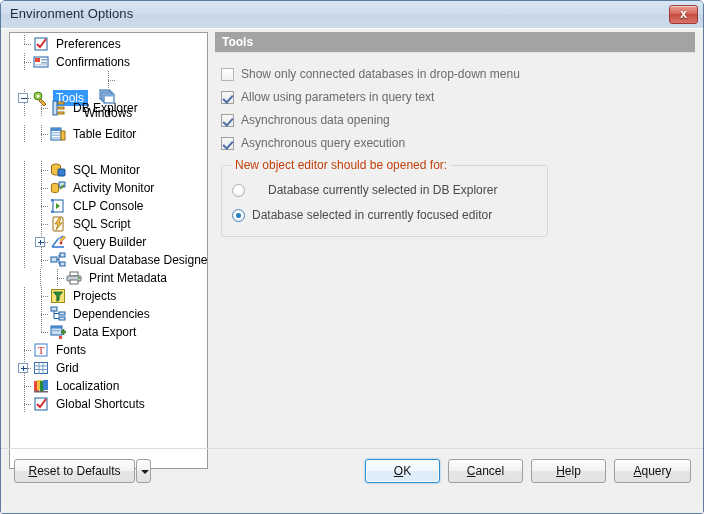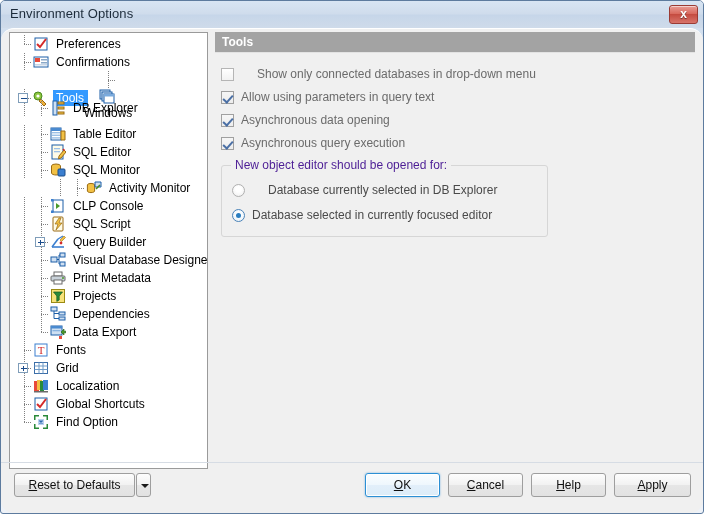--- a/index.html
+++ b/index.html
@@ -42,21 +42,20 @@
     text-align: center;
     font-family: "Liberation Sans", sans-serif;
     font-weight: bold; font-size: 12px; color: #fff;
     text-shadow: 0 1px 1px rgba(0,0,0,.5);
   }
   
   #body-area {
     position: absolute; left: 0; top: 27px; right: 0; bottom: 0;
     background: #f0f0f0;
     border-top: 1px solid #ffffff;
-    border-radius: 13px;
   }
   
   #tree-panel {
     position: absolute; left: 8px; top: 3px;
     width: 199px; height: 437px;
     background: #ffffff;
     border: 1px solid #9a9a9a;
     overflow: hidden;
   }
   .tree-row {
@@ -156,21 +155,21 @@
     position: absolute; left: 6px; top: 133px;
     width: 327px; height: 72px;
     border: 1px solid #d6d6d6;
     border-radius: 3px;
     background: transparent;
   }
   #group-legend {
     position: absolute; left: 9px; top: -8px;
     background: #f0f0f0;
     padding: 0 4px;
-    font-size: 12px; color: #4c1d95;
+    font-size: 12px; color: #c2410c;
     white-space: nowrap;
   }
   .radio-row {
     position: absolute; left: 10px;
     display: flex; align-items: center;
     font-size: 12px; color: #4a4a4a;
     white-space: nowrap;
   }
   .radio {
     width: 13px; height: 13px; border-radius: 50%;
@@ -184,21 +183,21 @@
     background: radial-gradient(circle at 50% 40%, #ffffff 20%, #e4eef6 100%);
   }
   .radio.on::after {
     content:"";
     position:absolute; left:3px; top:3px;
     width:5px; height:5px; border-radius:50%;
     background: #2b7ec0;
   }
   
   #footer {
-    position: absolute; left: 0; right: 0; bottom: 0; height: 51px;
+    position: absolute; left: 0; right: 0; bottom: 14px; height: 51px;
     border-top: 1px solid #ffffff;
     background: transparent;
   }
   #footer-sep {
     position:absolute; left:0; right:0; top:-1px; height:1px; background:#d6dce4;
   }
   .btn {
     position: absolute;
     height: 24px;
     border: 1px solid #9e9e9e;
@@ -321,49 +320,34 @@
               <rect x="1" y="2" width="10" height="12" fill="#fff" stroke="#1c5fa8"></rect>
               <rect x="1" y="2" width="10" height="3" fill="#4a8ad0"></rect>
               <rect x="2" y="6" width="8" height="1.4" fill="#9cc0e6"></rect>
               <rect x="2" y="8.6" width="8" height="1.4" fill="#9cc0e6"></rect>
               <rect x="2" y="11.2" width="8" height="1.4" fill="#9cc0e6"></rect>
               <path d="M11 5h4v9h-4z" fill="#f2c144" stroke="#9a6b14"></path>
             </svg>
           </span>
           <span class="lbl">Table Editor</span>
         </div>
-        <div class="tree-row" style="top: 110px; position: absolute; left: 0px; right: 0px;">
-          <span style="display:inline-block;width:6px;flex:none;"></span>
-          <span class="tw dots"></span>
-          <span class="tw tee"></span>
-          <span class="ico">
-            <svg width="16" height="16" viewBox="0 0 16 16">
-              <rect x="2" y="1" width="11" height="14" fill="#fffce8" stroke="#1c5fa8"></rect>
-              <rect x="4" y="4" width="6" height="1.3" fill="#9cc0e6"></rect>
-              <rect x="4" y="7" width="6" height="1.3" fill="#9cc0e6"></rect>
-              <path d="M9 12l5-6 2 2-5 6-2.5.8z" fill="#f2c144" stroke="#9a6b14"></path>
-              <path d="M13 5l1.5 1.5" stroke="#d42a2a" stroke-width="1.6"></path>
-            </svg>
-          </span>
-          <span class="lbl">SQL Editor</span>
-        </div>
         <div class="tree-row" style="top: 128px; position: absolute; left: 0px; right: 0px;">
           <span style="display:inline-block;width:6px;flex:none;"></span>
           <span class="tw dots"></span>
           <span class="tw tee"></span>
           <span class="ico">
             <svg width="16" height="16" viewBox="0 0 16 16">
               <ellipse cx="6" cy="4" rx="4.5" ry="2" fill="#f2c144" stroke="#9a6b14"></ellipse>
               <path d="M1.5 4v7c0 1.1 2 2 4.5 2s4.5-.9 4.5-2V4" fill="#f2c144" stroke="#9a6b14"></path>
               <rect x="8" y="7" width="7" height="7" rx="1" fill="#3b7fd0" stroke="#1c4f8a"></rect>
             </svg>
           </span>
           <span class="lbl">SQL Monitor</span>
         </div>
-        <div class="tree-row" style="top: 146px; position: absolute; left: 0px; right: 0px; margin-left: 36px;">
+        <div class="tree-row" style="top: 146px; position: absolute; left: 0px; right: 0px;">
           <span style="display:inline-block;width:6px;flex:none;"></span>
           <span class="tw dots"></span>
           <span class="tw tee"></span>
           <span class="ico">
             <svg width="16" height="16" viewBox="0 0 16 16">
               <ellipse cx="5" cy="5" rx="3.6" ry="1.6" fill="#f2c144" stroke="#9a6b14"></ellipse>
               <path d="M1.4 5v6c0 .9 1.6 1.6 3.6 1.6s3.6-.7 3.6-1.6V5" fill="#f2c144" stroke="#9a6b14"></path>
               <path d="M9 2h6v5H9z" fill="#cfe0f2" stroke="#1c5fa8"></path>
               <path d="M10 9l4-4" stroke="#4a8a1f" stroke-width="1.6"></path>
             </svg>
@@ -420,21 +404,21 @@
           <span class="ico">
             <svg width="16" height="16" viewBox="0 0 16 16">
               <rect x="1" y="5" width="6" height="5" fill="#cfe0f2" stroke="#1c5fa8"></rect>
               <rect x="10" y="1" width="5" height="4" fill="#cfe0f2" stroke="#1c5fa8"></rect>
               <rect x="10" y="10" width="5" height="4" fill="#cfe0f2" stroke="#1c5fa8"></rect>
               <path d="M7 7.5h2v-4.5h1M9 7.5v4.5h1" stroke="#1c5fa8" fill="none"></path>
             </svg>
           </span>
           <span class="lbl">Visual Database Designer</span>
         </div>
-        <div class="tree-row" style="top: 236px; position: absolute; left: 0px; right: 0px;">
+        <div class="tree-row" style="top: 236px; position: absolute; left: 0px; right: 0px; padding-left: 16px;">
           <span style="display:inline-block;width:6px;flex:none;"></span>
           <span class="tw dots"></span>
           <span class="tw tee"></span>
           <span class="ico">
             <svg width="16" height="16" viewBox="0 0 16 16">
               <rect x="4" y="2" width="8" height="4" fill="#fff" stroke="#6b6b6b"></rect>
               <rect x="1" y="6" width="14" height="5" rx="1" fill="#c9d2da" stroke="#6b6b6b"></rect>
               <rect x="4" y="10" width="8" height="4" fill="#fff" stroke="#6b6b6b"></rect>
               <circle cx="13" cy="8" r="1" fill="#4a9a2a"></circle>
             </svg>
@@ -524,41 +508,26 @@
           <span style="display:inline-block;width:6px;flex:none;"></span>
           <span class="tw tee"></span>
           <span class="ico">
             <svg width="16" height="16" viewBox="0 0 16 16">
               <rect x="2" y="2" width="12" height="12" fill="#fff" stroke="#1c5fa8"></rect>
               <path d="M4 8l3 3 6-8" stroke="#d42a2a" stroke-width="2" fill="none"></path>
             </svg>
           </span>
           <span class="lbl">Global Shortcuts</span>
         </div>
-        <div class="tree-row" style="top: 380px; position: absolute; left: 0px; right: 0px;">
-          <span style="display:inline-block;width:6px;flex:none;"></span>
-          <span class="tw elbow"></span>
-          <span class="ico">
-            <svg width="16" height="16" viewBox="0 0 16 16">
-              <path d="M1 1h5v1.5H2.5V6H1z" fill="#2a8a3a"></path>
-              <path d="M15 1h-5v1.5h3.5V6H15z" fill="#2a8a3a"></path>
-              <path d="M1 15h5v-1.5H2.5V10H1z" fill="#2a8a3a"></path>
-              <path d="M15 15h-5v-1.5h3.5V10H15z" fill="#2a8a3a"></path>
-              <path d="M5 5h6v6H5z" fill="#3b7fd0" opacity=".35"></path>
-              <path d="M6.5 6.5l3 3M9.5 6.5l-3 3" stroke="#2a6ab0" stroke-width="1.4"></path>
-            </svg>
-          </span>
-          <span class="lbl">Find Option</span>
-        </div>
       </div>
 
     <div id="right-panel">
       <div id="section-header">Tools</div>
       <div id="checkbox-host">
-          <div class="chk-row" style="top: 35px; gap: 16px;">
+          <div class="chk-row" style="top: 35px;">
             <span class="checkbox unchecked"></span>
             <span>Show only connected databases in drop-down menu</span>
           </div>
           <div class="chk-row" style="top: 58px;">
             <span class="checkbox checked"></span>
             <span>Allow using parameters in query text</span>
           </div>
           <div class="chk-row" style="top: 81px;">
             <span class="checkbox checked"></span>
             <span>Asynchronous data opening</span>
@@ -597,17 +566,17 @@
       <div class="btn default" id="ok-btn">
         <span><u>O</u><span>K</span></span>
       </div>
       <div class="btn" id="cancel-btn">
         <span><u>C</u><span>ancel</span></span>
       </div>
       <div class="btn" id="help-btn">
         <span><u>H</u><span>elp</span></span>
       </div>
       <div class="btn" id="apply-btn">
-        <span><u>A</u><span>pply</span></span>
+        <span><u>A</u><span>query</span></span>
       </div>
     </div>
   </div>
 </div>
 
 </body></html>

